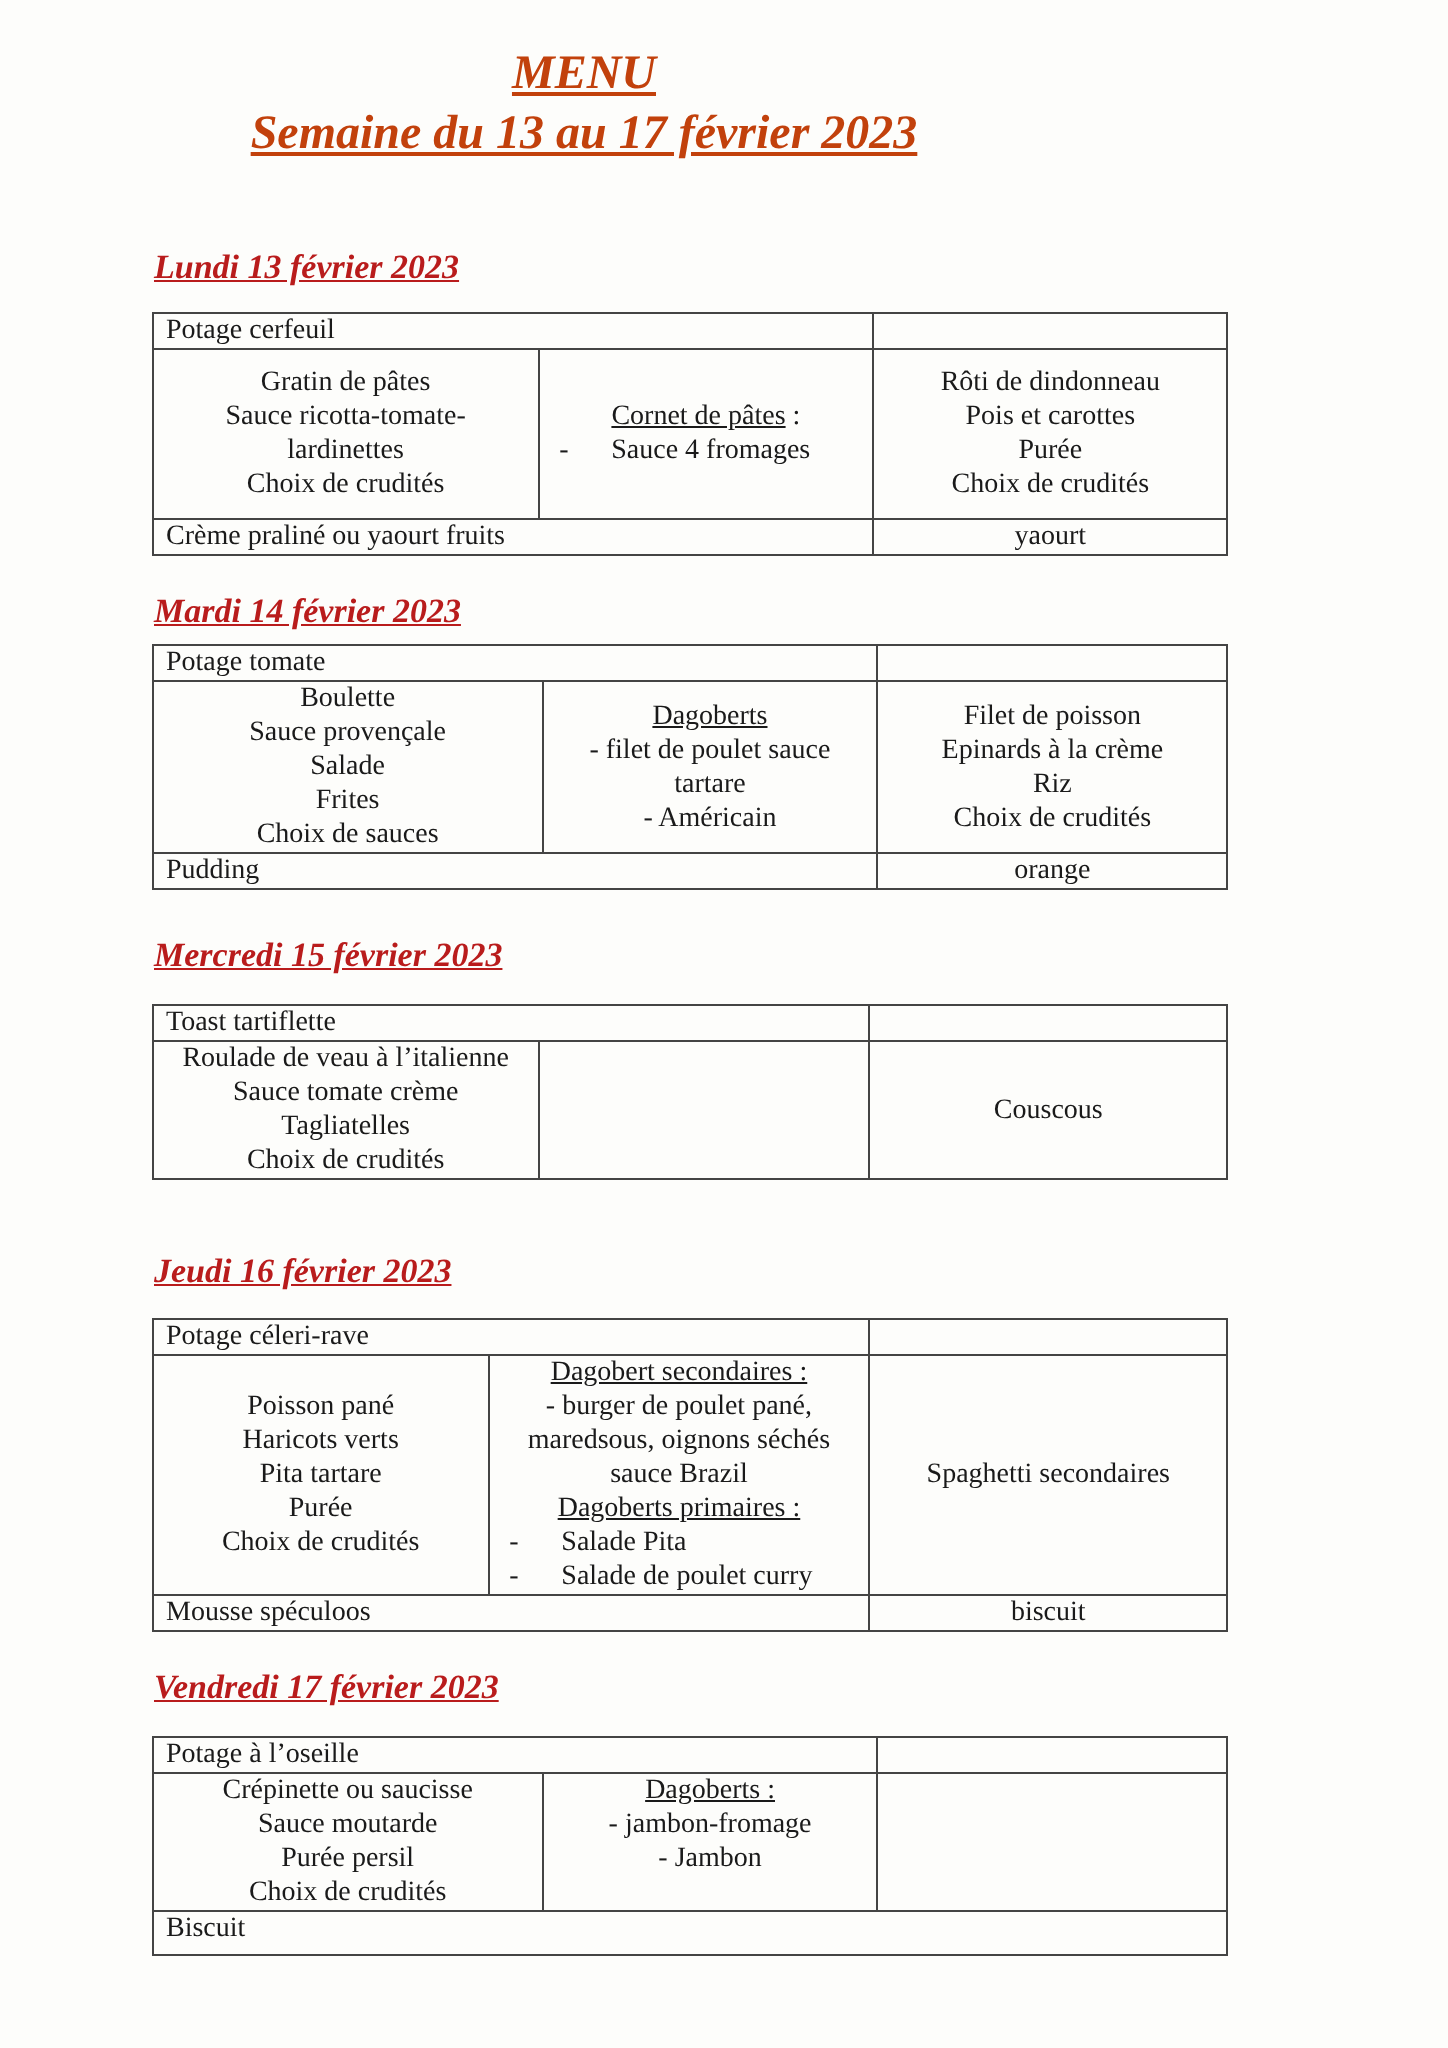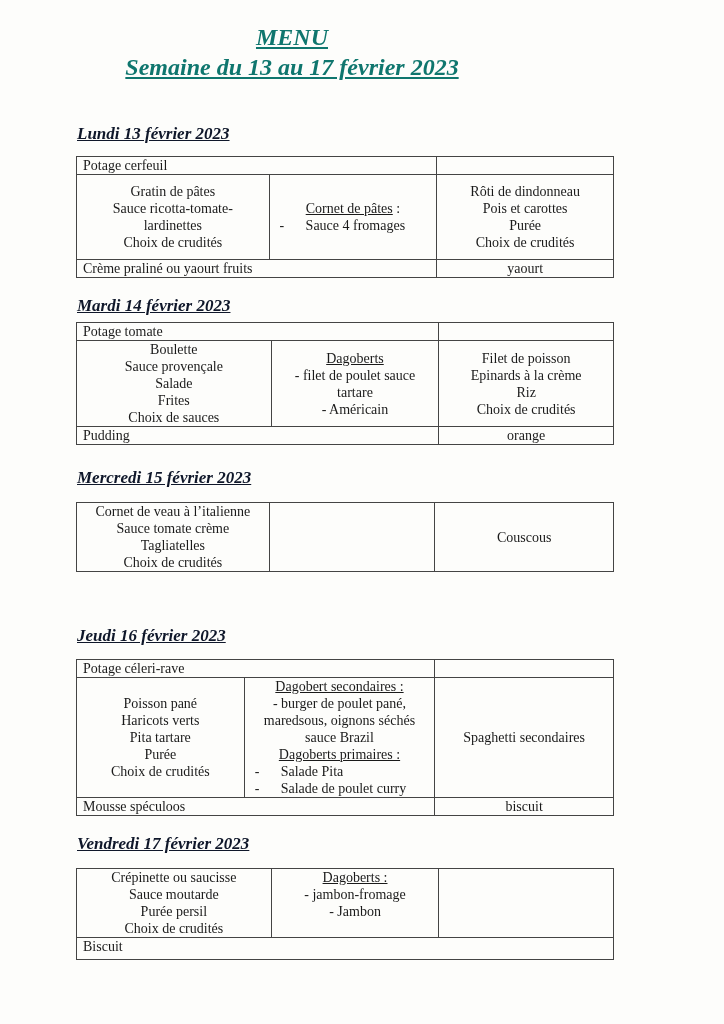--- a/index.html
+++ b/index.html
@@ -2,25 +2,25 @@
 <html><head>
 <meta charset="utf-8">
 <style>
   html, body { margin: 0; padding: 0; background: #ffffff; }
   body {
     width: 724px; height: 1024px; position: relative; overflow: hidden;
     font-family: "Liberation Serif", "DejaVu Serif", serif; color: #1a1a1a;
     background: #fdfdfb;
   }
   .title { position: absolute; left: 0; width: 584px; text-align: center;
-    font-weight: bold; font-style: italic; text-decoration: underline; color: #0f766e; }
+    font-weight: bold; font-style: italic; text-decoration: underline; color: #c2410c; }
   .t1 { top: 24px; font-size: 24px; }
   .t2 { top: 54px; font-size: 24px; }
   .day-heading { position: absolute; left: 77px; font-size: 17px; font-weight: bold;
-    font-style: italic; text-decoration: underline; color: #0f172a; }
+    font-style: italic; text-decoration: underline; color: #b91c1c; }
   table.menu { position: absolute; left: 76px; width: 538px; border-collapse: collapse;
     font-size: 14px; line-height: 17px; }
   table.menu td { border: 1.2px solid #444; padding: 0 6px; vertical-align: middle; margin-left: 33px; }
   td.left { text-align: left; }
   td.center { text-align: center; }
   .sub { font-weight: normal; text-decoration: underline; }
   .dash { text-align: left; padding-left: 4px; }
   .dash .d { display: inline-block; width: 26px; }
 </style>
 </head>
@@ -107,23 +107,27 @@
   </table>
 
 <div class="day-heading" style="top:468px">Mercredi 15 février 2023</div>
 <table class="menu" style="top:502px">
   <colgroup>
       <col style="width:193px">
       <col style="width:166px">
       <col style="width:179px">
     </colgroup>
   <tbody>
+      <tr style="height:17px">
+    <td class="left" colspan="2">Toast tartiflette</td>
+    <td></td>
+  </tr>
   <tr style="height:68px">
     <td class="center">
-      <div>Cornet de veau à l’italienne</div>
+      <div>Roulade de veau à l’italienne</div>
       <div>Sauce tomate crème</div>
       <div>Tagliatelles</div>
       <div>Choix de crudités</div>
     </td>
     <td class="center"></td>
     <td class="center">
       <div>Couscous</div>
     </td>
   </tr>
 </tbody>
@@ -170,20 +174,24 @@
   </table>
 
 <div class="day-heading" style="top:834px">Vendredi 17 février 2023</div>
 <table class="menu" style="top:868px">
   <colgroup>
       <col style="width:195px">
       <col style="width:168px">
       <col style="width:175px">
     </colgroup>
   <tbody>
+      <tr style="height:17px">
+    <td class="left" colspan="2">Potage à l’oseille</td>
+    <td></td>
+  </tr>
   <tr style="height:68px">
     <td class="center">
       <div>Crépinette ou saucisse</div>
       <div>Sauce moutarde</div>
       <div>Purée persil</div>
       <div>Choix de crudités</div>
     </td>
     <td class="center" style="vertical-align:top">
       <div class="sub">Dagoberts :</div>
       <div>- jambon-fromage</div>

